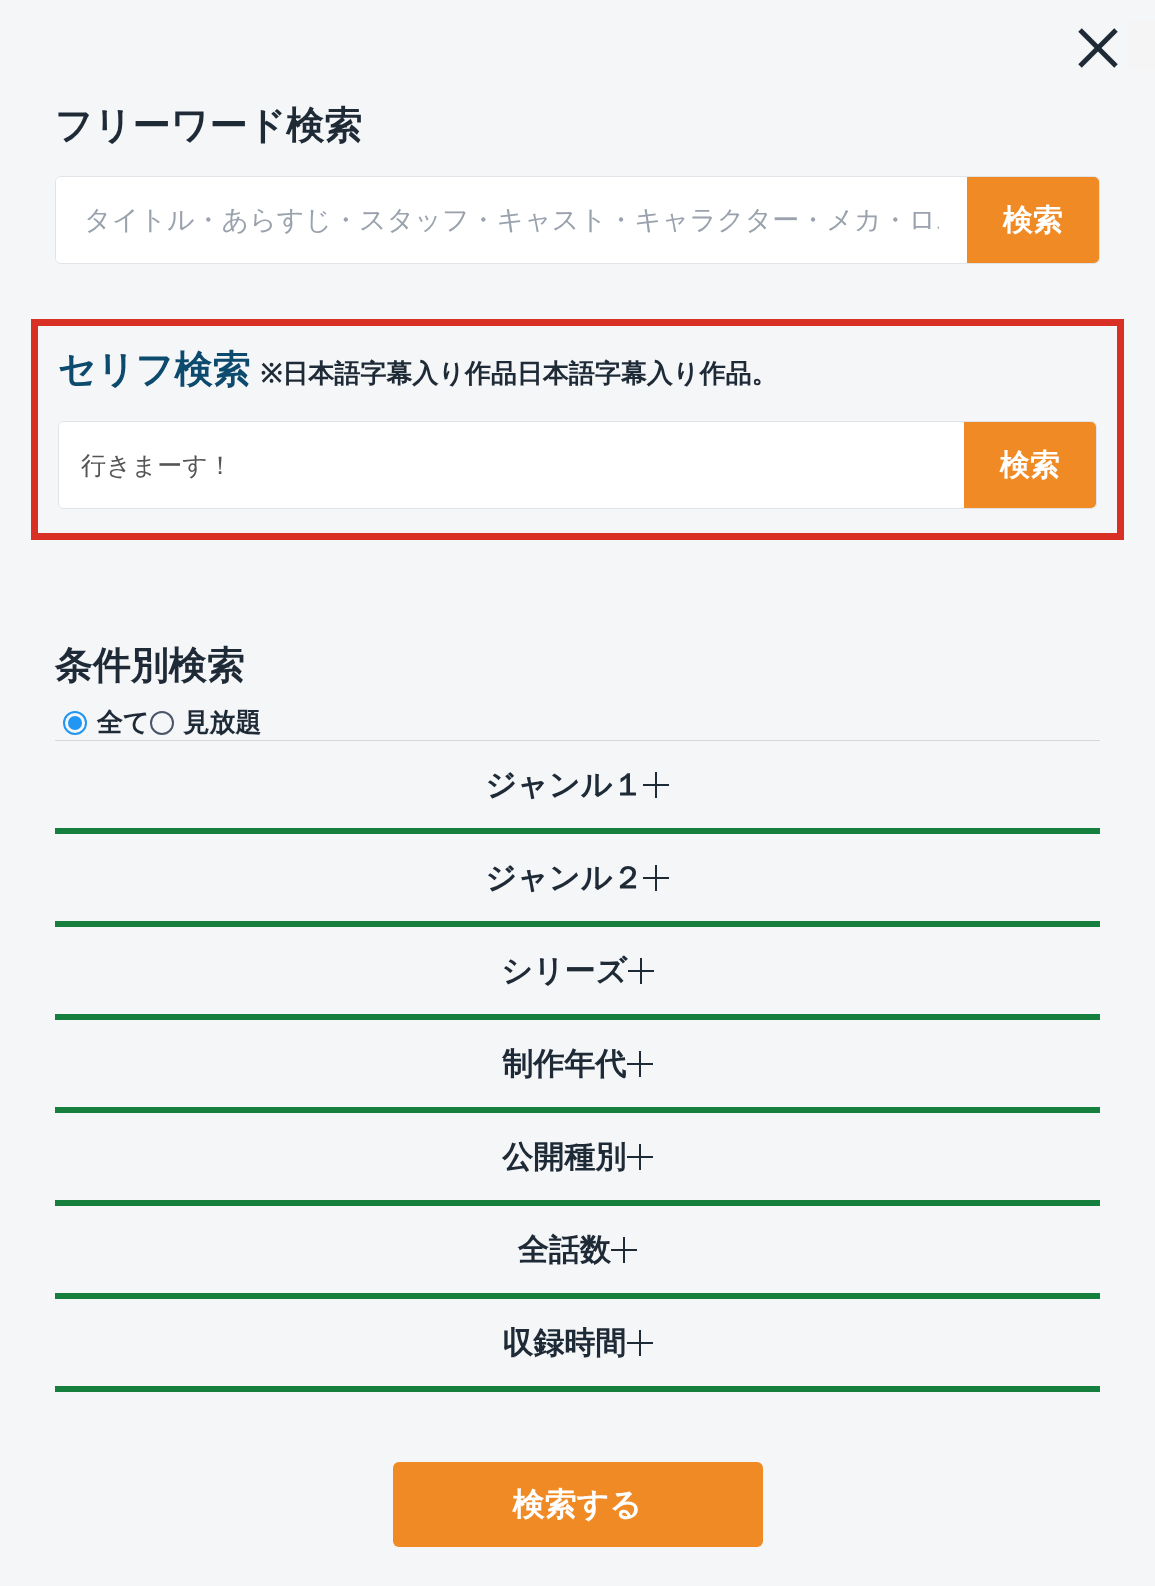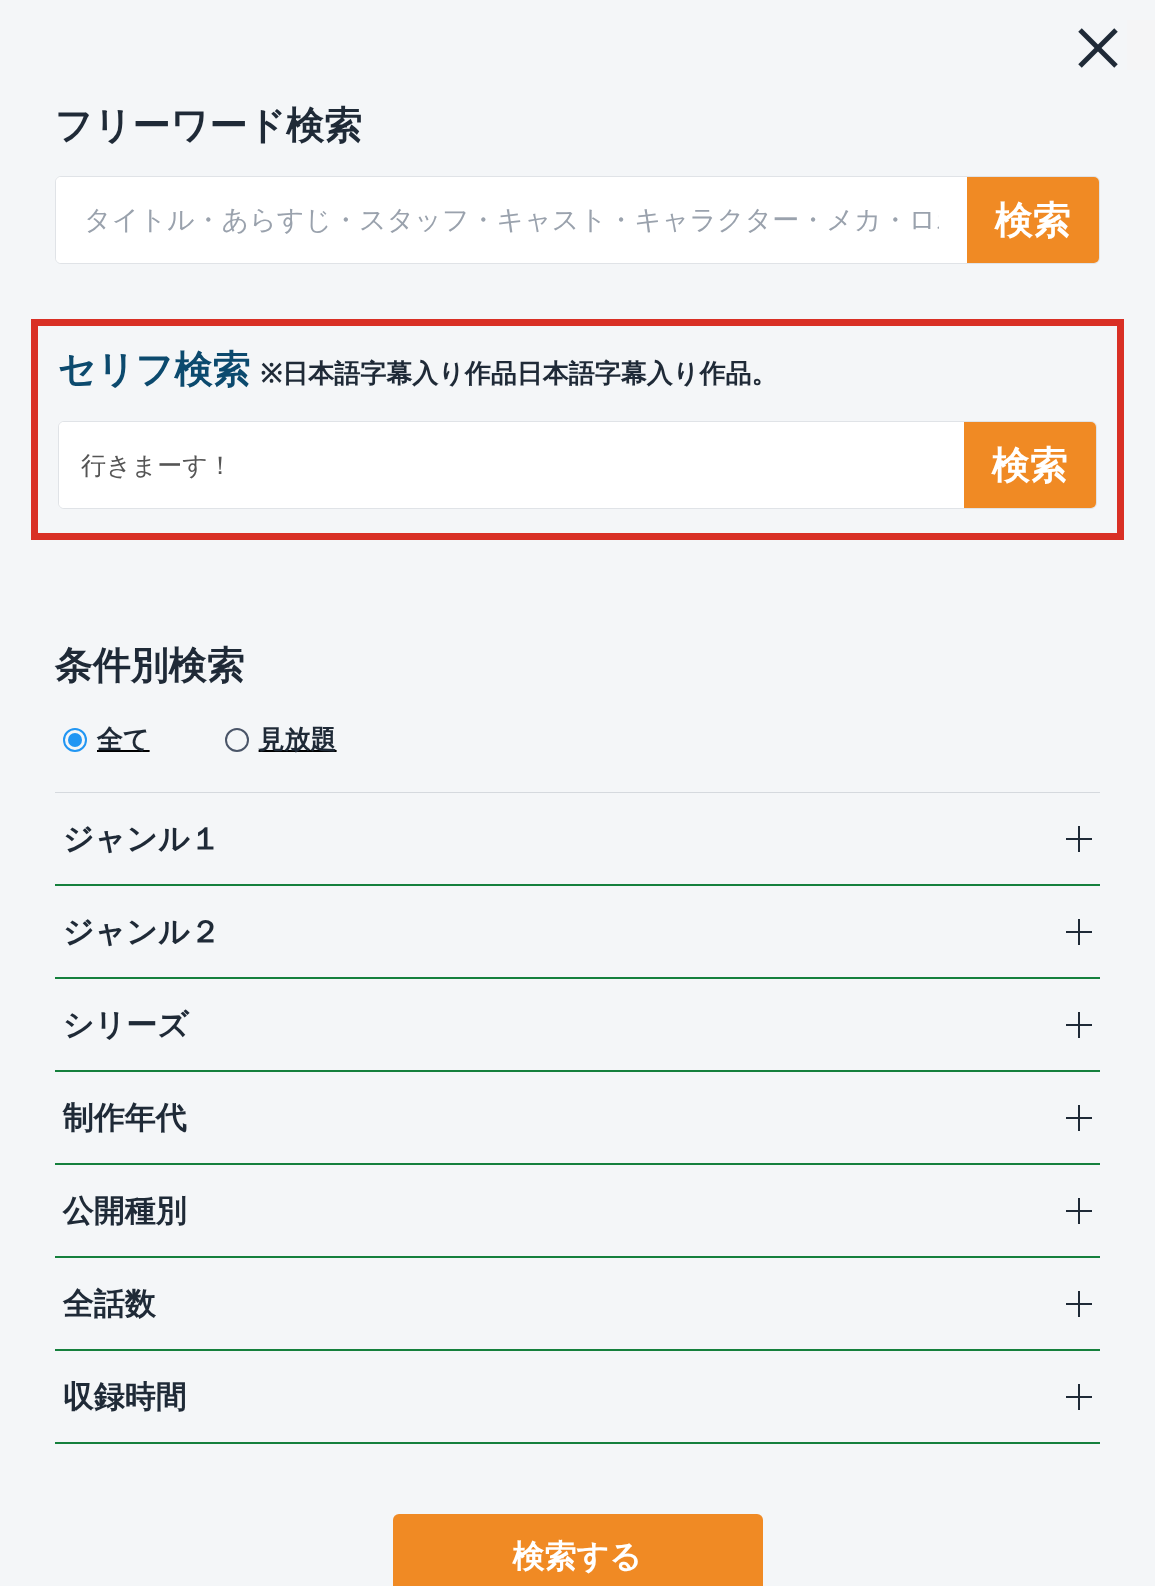--- a/index.html
+++ b/index.html
@@ -122,21 +122,21 @@
       color: #333;
       outline: none;
     }
     .search-input::placeholder {
       color: #9aa2ad;
     }
     .search-btn {
       width: 132px;
       background: #f08a24;
       color: #fff;
-      font-size: 38px;
+      font-size: 30px;
       font-weight: 700;
       border: none;
       cursor: pointer;
       display: flex;
       align-items: center;
       justify-content: center;
       text-align: right;
     }
     .serif-section {
       margin-top: 55px;
@@ -177,28 +177,25 @@
       color: #555;
       padding: 0 22px;
     }
     .filter-section {
       margin-top: 100px;
     }
     .filter-title {
       font-size: 38px;
       font-weight: 900;
       color: #1f2a37;
-      margin-bottom: 31px;
+      margin-bottom: 14px;
     }
     .radio-row {
       display: flex;
-      gap: 75px;
-      margin-bottom: 35px;
       padding-left: 8px;
-      text-decoration: underline;
     }
     .radio-item {
       display: flex;
       align-items: center;
       gap: 10px;
       font-size: 26px;
       font-weight: 700;
       color: #1f2a37;
       cursor: pointer;
     }
@@ -218,25 +215,25 @@
       background: #2196f3;
       border-radius: 50%;
     }
     .radio-circle.checked {
       border-color: #2196f3;
     }
     .accordion {
       border-top: 1px solid #d5d9de;
     }
     .accordion-item {
-      border-bottom: 2px solid #15803d;
+      border-bottom: 6px solid #15803d;
       height: 93px;
       display: flex;
       align-items: center;
-      justify-content: space-between;
+      justify-content: center;
       padding: 0 8px;
       cursor: pointer;
     }
     .accordion-label {
       font-size: 31px;
       font-weight: 900;
       color: #1f2a37;
     }
     .plus-icon {
       width: 26px;

